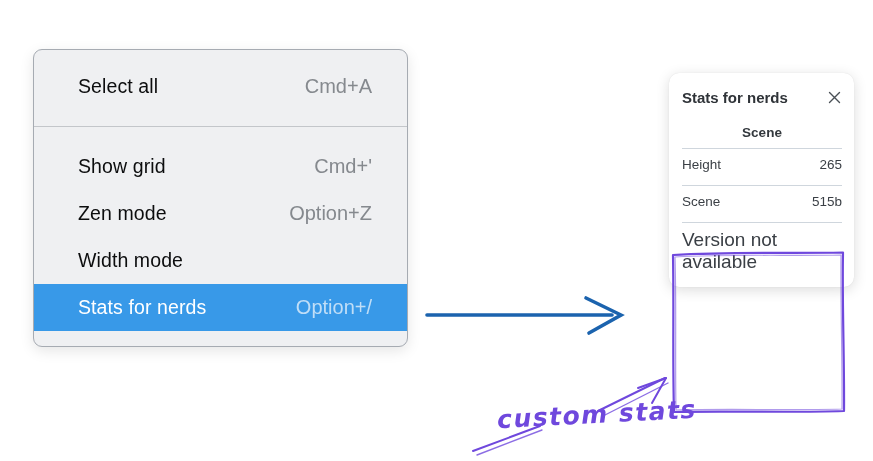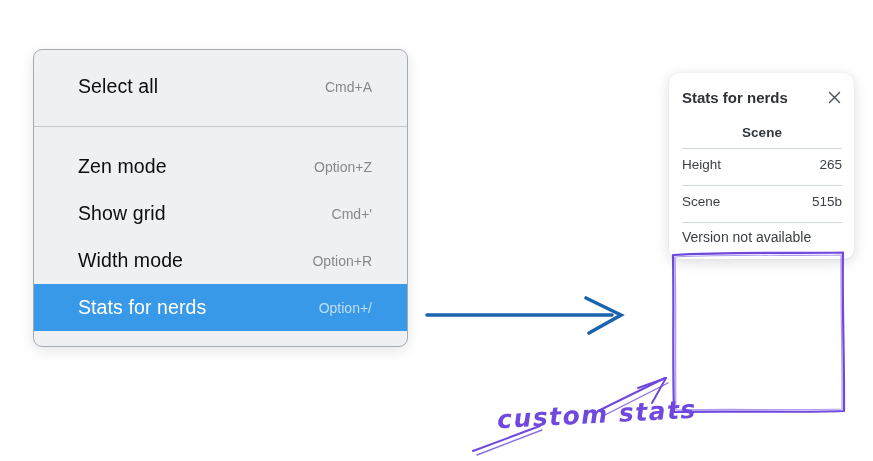--- a/index.html
+++ b/index.html
@@ -16,42 +16,42 @@
     box-shadow: 0 4px 14px rgba(0,0,0,.10);
     padding: 13px 0 15px 0;
   }
   .menu-sep { height: 0; border-top: 1px solid #c3c6ca; margin: 16px 0 0 0; }
   .menu-group-2 { padding-top: 16px; }
   .menu-item {
     height: 47px; display: flex; align-items: center; justify-content: space-between;
     padding: 0 35px 0 44px; cursor: default;
   }
   .mi-label { font-size: 19.5px; color: #0c0d0e; letter-spacing: .1px; }
-  .mi-shortcut { font-size: 14px; color: #85898e; }
+  .mi-shortcut { font-size: 20px; color: #85898e; }
   .menu-item.selected { background: var(--menu-highlight, #3899e8); }
   .menu-item.selected .mi-label { color: #ffffff; }
   .menu-item.selected .mi-shortcut { color: #c0def7; margin-left: 47px; }
 
   
   .panel {
     position: absolute; left: 669px; top: 73px; width: 185px;
     background: var(--panel-bg, #ffffff);
     border-radius: 10px;
     box-shadow: 0 3px 14px rgba(0,0,0,.14), 0 0 1px rgba(0,0,0,.12);
     padding: 13px 12px 14px 13px;
     color: #343a40;
   }
   .panel-header { display: flex; align-items: center; justify-content: space-between; height: 22px; }
   .panel-title { font-size: 15px; font-weight: bold; color: #2f3338; }
   .close-btn { width: 16px; height: 16px; display: flex; align-items: center; justify-content: center; cursor: pointer; }
   .close-btn svg { display: block; }
   .sec-title { text-align: center; font-size: 13.5px; font-weight: bold; margin-top: 17px; color: #33383d; }
   .rule { border: none; border-top: 1px solid #cfd6dd; margin: 8px 0 3px 0; }
   .stat-row { display: flex; justify-content: space-between; align-items: center; padding: 5px 0; font-size: 13.5px; color: #3a3f45; }
-  .stat-note { font-size: 14px; color: #3a3f45; padding: 3px 16px 0 0; }
+  .stat-note { font-size: 19px; color: #3a3f45; padding: 3px 16px 0 0; }
 
   
   .overlay { position: absolute; left: 0; top: 0; width: 873px; height: 461px; pointer-events: none; }
   .blue-stroke { stroke: var(--arrow-blue, #1b63ae); stroke-width: 3.6; fill: none; stroke-linecap: round; }
   .purple-stroke { stroke: var(--annotation-purple, #6f48dd); fill: none; stroke-linecap: round; stroke-linejoin: round; }
   .annotation-text {
     position: absolute; left: 497px; top: 400px;
     font-size: 25px; font-style: italic; font-weight: 600; letter-spacing: 1.5px;
     color: var(--annotation-purple, #6f48dd);
     transform: rotate(-3deg);
@@ -67,30 +67,29 @@
   <div class="menu">
     <div class="menu-group">
       <div class="menu-item">
         <span class="mi-label">Select all</span>
         <span class="mi-shortcut">Cmd+A</span>
       </div>
     </div>
     <div class="menu-sep"></div>
     <div class="menu-group menu-group-2">
       <div class="menu-item">
+        <span class="mi-label">Show grid</span>
+        <span class="mi-shortcut">Cmd+'</span>
+      </div>
+      <div class="menu-item">
         <span class="mi-label">Zen mode</span>
         <span class="mi-shortcut">Option+Z</span>
       </div>
       <div class="menu-item">
-        <span class="mi-label">Show grid</span>
-        <span class="mi-shortcut">Cmd+'</span>
-      </div>
-      <div class="menu-item">
         <span class="mi-label">Width mode</span>
-        <span class="mi-shortcut">Option+R</span>
       </div>
       <div class="menu-item selected">
         <span class="mi-label">Stats for nerds</span>
         <span class="mi-shortcut">Option+/</span>
       </div>
     </div>
   </div>
 
   <div class="panel">
     <div class="panel-header">

